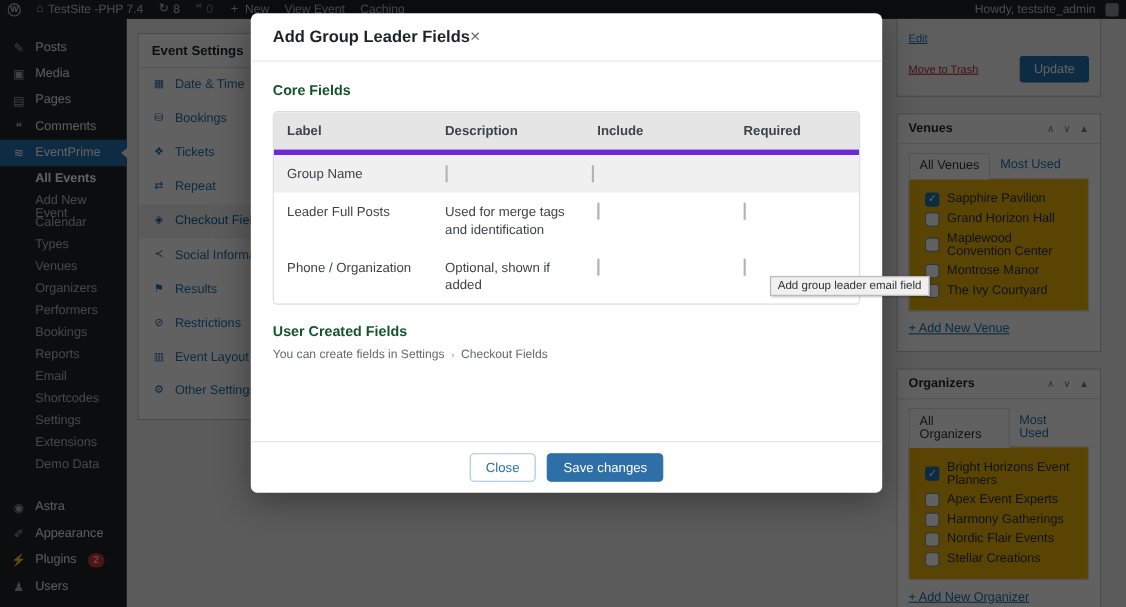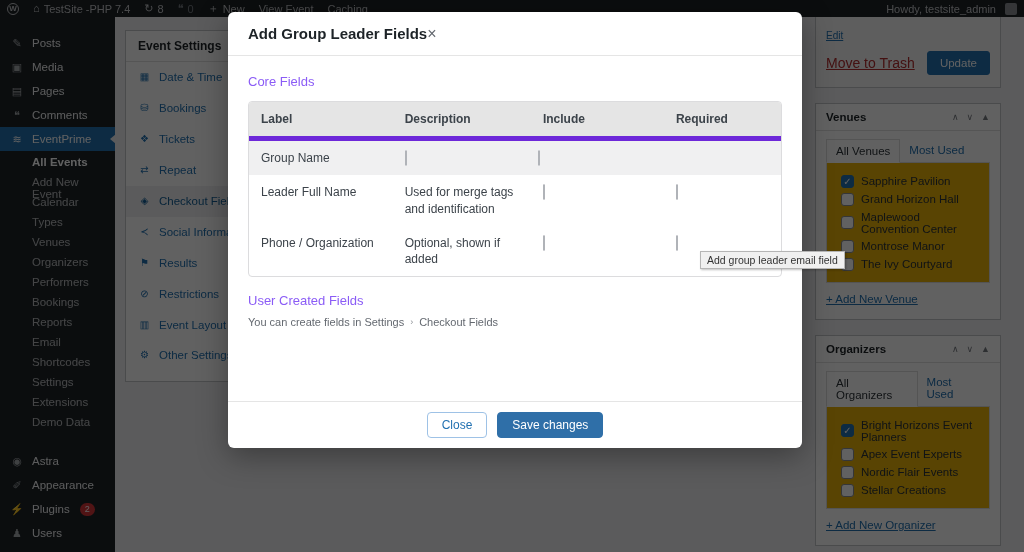--- a/index.html
+++ b/index.html
@@ -43,21 +43,21 @@
   .es-item { display:flex; align-items:flex-start; gap:8px; padding:8px 12px; font-size:11.5px;
     color:#2271b1; cursor:pointer; line-height:1.3; }
   .es-item .ei { width:13px; text-align:center; font-size:10px; flex:none; }
   .es-item.active { background:#f0f0f1; color:#135e96; }
 
   
   .rightcol { position:absolute; right:23px; top:0; width:186px; }
   .pub-box { background:#f6f7f7; border:1px solid #c3c4c7; border-top:none; padding:8px 10px 12px 10px; margin-bottom:15px; }
   .pub-edit { font-size:10px; color:#2271b1; text-decoration:underline; display:inline-block; margin-bottom:10px; cursor:pointer; }
   .pub-row { display:flex; align-items:center; justify-content:space-between; }
-  .trash-link { color:#b32d2e; text-decoration:underline; font-size:14px; cursor:pointer; }
+  .trash-link { color:#b32d2e; text-decoration:underline; font-size:10px; cursor:pointer; }
   .update-btn { background:#2271b1; border:1px solid #2271b1; color:#fff; font-size:11.5px;
     padding:5px 12px; border-radius:3px; cursor:pointer; font-family:inherit; }
 
   .postbox { background:#fff; border:1px solid #c3c4c7; margin-bottom:15px; }
   .pb-head { display:flex; align-items:center; justify-content:space-between; padding:7px 10px;
     border-bottom:1px solid #e0e0e0; }
   .pb-title { font-size:11.5px; font-weight:bold; color:#1d2327; }
   .pb-icons { display:flex; gap:8px; color:#787c82; font-size:9px; }
   .pb-icons span { cursor:pointer; }
   .pb-body { padding:8px 10px 12px 10px; }
@@ -77,21 +77,21 @@
   .overlay { position:absolute; inset:0; background:rgba(0,0,0,0.62); z-index:40; }
 
   
   .modal { position:absolute; left:228px; top:12px; width:574px; height:436px; background:#fff;
     border-radius:6px; box-shadow:0 8px 30px rgba(0,0,0,.35); z-index:50; display:flex; flex-direction:column; }
   .m-head { display:flex; align-items:center; justify-content:flex-start; padding:13px 20px;
     border-bottom:1px solid #e5e5e5; }
   .m-title { font-size:15px; font-weight:bold; color:#1d2327; }
   .m-close { font-size:16px; color:#646970; cursor:pointer; line-height:1; }
   .m-body { padding:12px 20px 0 20px; flex:1; overflow:hidden; }
-  .sec-head { font-size:13px; font-weight:normal; color:#8b5cf6; margin:6px 0 12px 0; }
+  .sec-head { font-size:13px; font-weight:bold; color:#14532d; margin:6px 0 12px 0; }
   .ftable { border:1px solid #dcdcde; border-radius:4px; overflow:hidden; font-size:12px; margin-bottom:16px; }
   .frow { display:flex; align-items:flex-start; }
   .frow.head { font-weight:bold; color:#1d2327; background:#e5e5e5; border-bottom:5px solid #6d28d9; }
   .frow.stripe { background:#f0f0f1; }
   .fcell { padding:9px 12px; line-height:1.35; color:#3c434a; }
   .t1 .c-label { width:27%; } .t1 .c-desc { width:26%; } .t1 .c-inc { width:25%; } .t1 .c-req { width:22%; }
   .mcb { width:14px; height:14px; border:1px solid #b0b3b8; border-radius:4px; background:#fff; cursor:pointer; }
   .help-line { font-size:11px; color:#646970; margin:-4px 0 12px 0; display:flex; align-items:center; gap:6px; }
   .help-sep { font-size:9px; color:#8c8f94; }
   .m-foot { border-top:1px solid #e5e5e5; padding:10px 20px; display:flex; justify-content:center; gap:10px; }
@@ -314,20 +314,24 @@
             <div class="chk-row">
               <span class="cb checked"></span>
               <span>Bright Horizons Event Planners</span>
             </div>
             <div class="chk-row">
               <span class="cb"></span>
               <span>Apex Event Experts</span>
             </div>
             <div class="chk-row">
               <span class="cb"></span>
+              <span>Harmony Gatherings</span>
+            </div>
+            <div class="chk-row">
+              <span class="cb"></span>
               <span>Nordic Flair Events</span>
             </div>
             <div class="chk-row">
               <span class="cb"></span>
               <span>Stellar Creations</span>
             </div>
           </div>
           <span class="addnew">+ Add New Organizer</span>
         </div>
       </div>
@@ -350,21 +354,21 @@
           <div class="fcell c-desc">Description</div>
           <div class="fcell c-inc">Include</div>
           <div class="fcell c-req">Required</div>
         </div>
         <div class="frow stripe">
           <div class="fcell c-label">Group Name</div>
           <div class="fcell c-inc"><span class="mcb"></span></div>
           <div class="fcell c-req"><span class="mcb"></span></div>
         </div>
         <div class="frow">
-          <div class="fcell c-label">Leader Full Name</div>
+          <div class="fcell c-label">Leader Full Posts</div>
           <div class="fcell c-desc">Used for merge tags and identification</div>
           <div class="fcell c-inc"><span class="mcb"></span></div>
           <div class="fcell c-req"><span class="mcb"></span></div>
         </div>
         <div class="frow">
           <div class="fcell c-label">Phone / Organization</div>
           <div class="fcell c-desc">Optional, shown if added</div>
           <div class="fcell c-inc"><span class="mcb"></span></div>
           <div class="fcell c-req"><span class="mcb"></span></div>
         </div>

